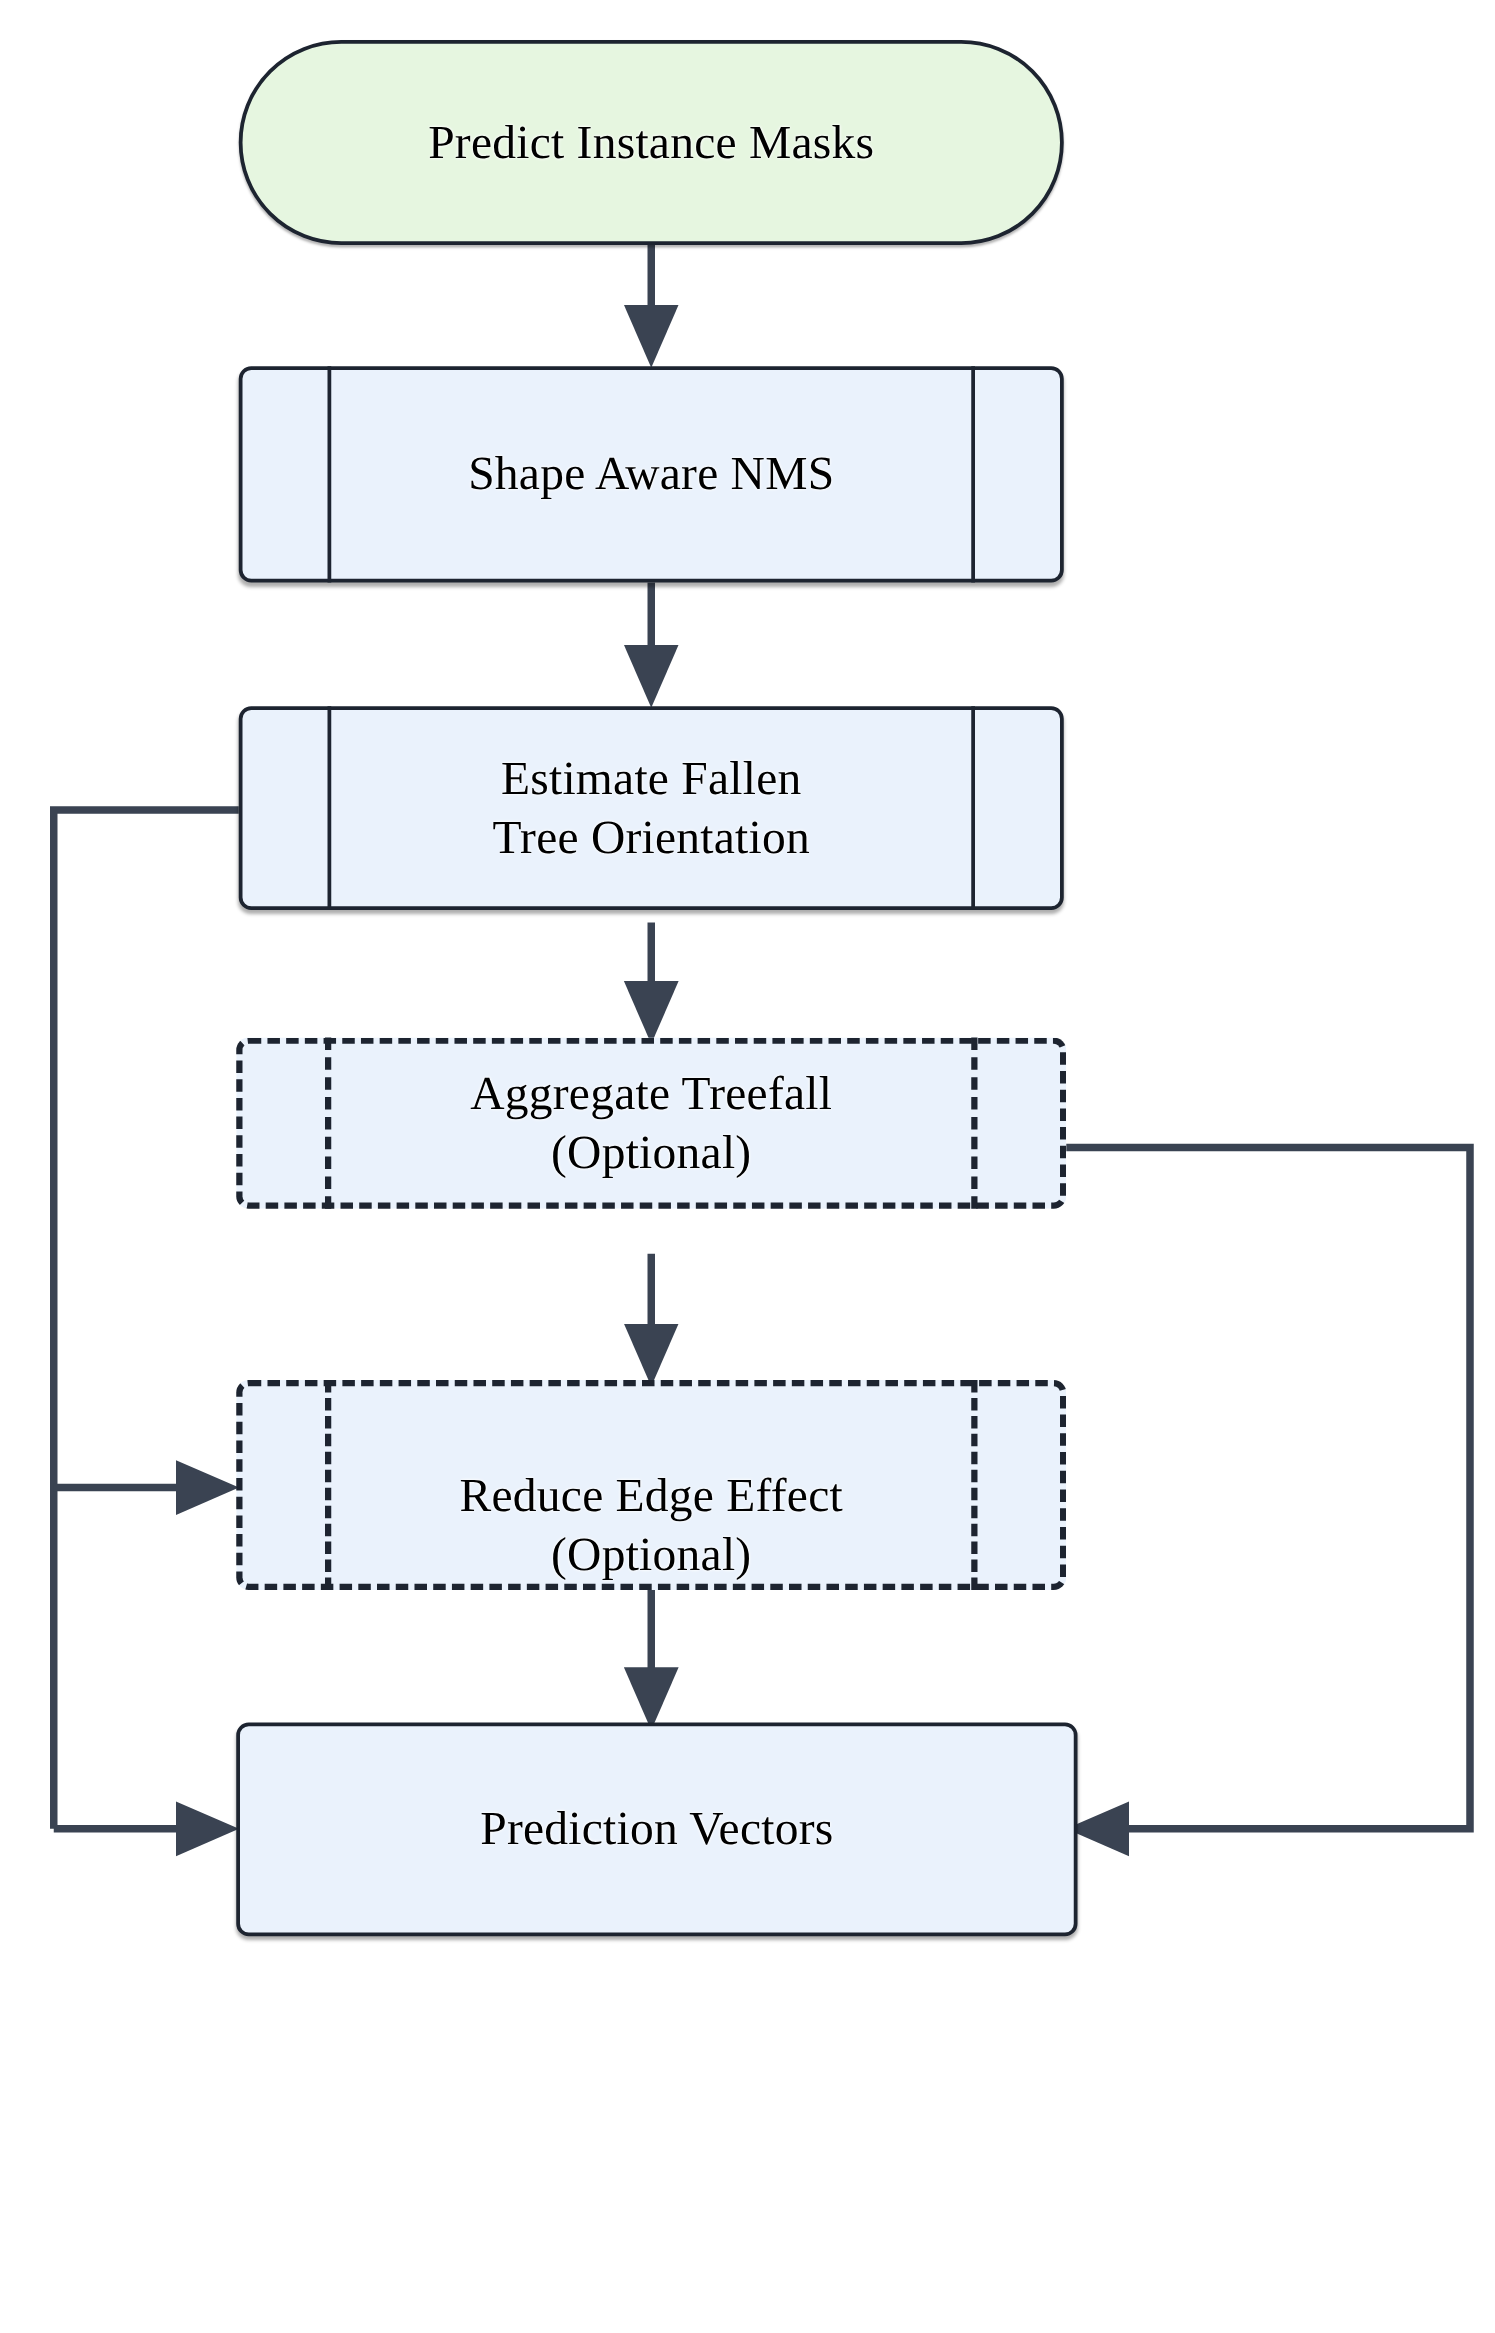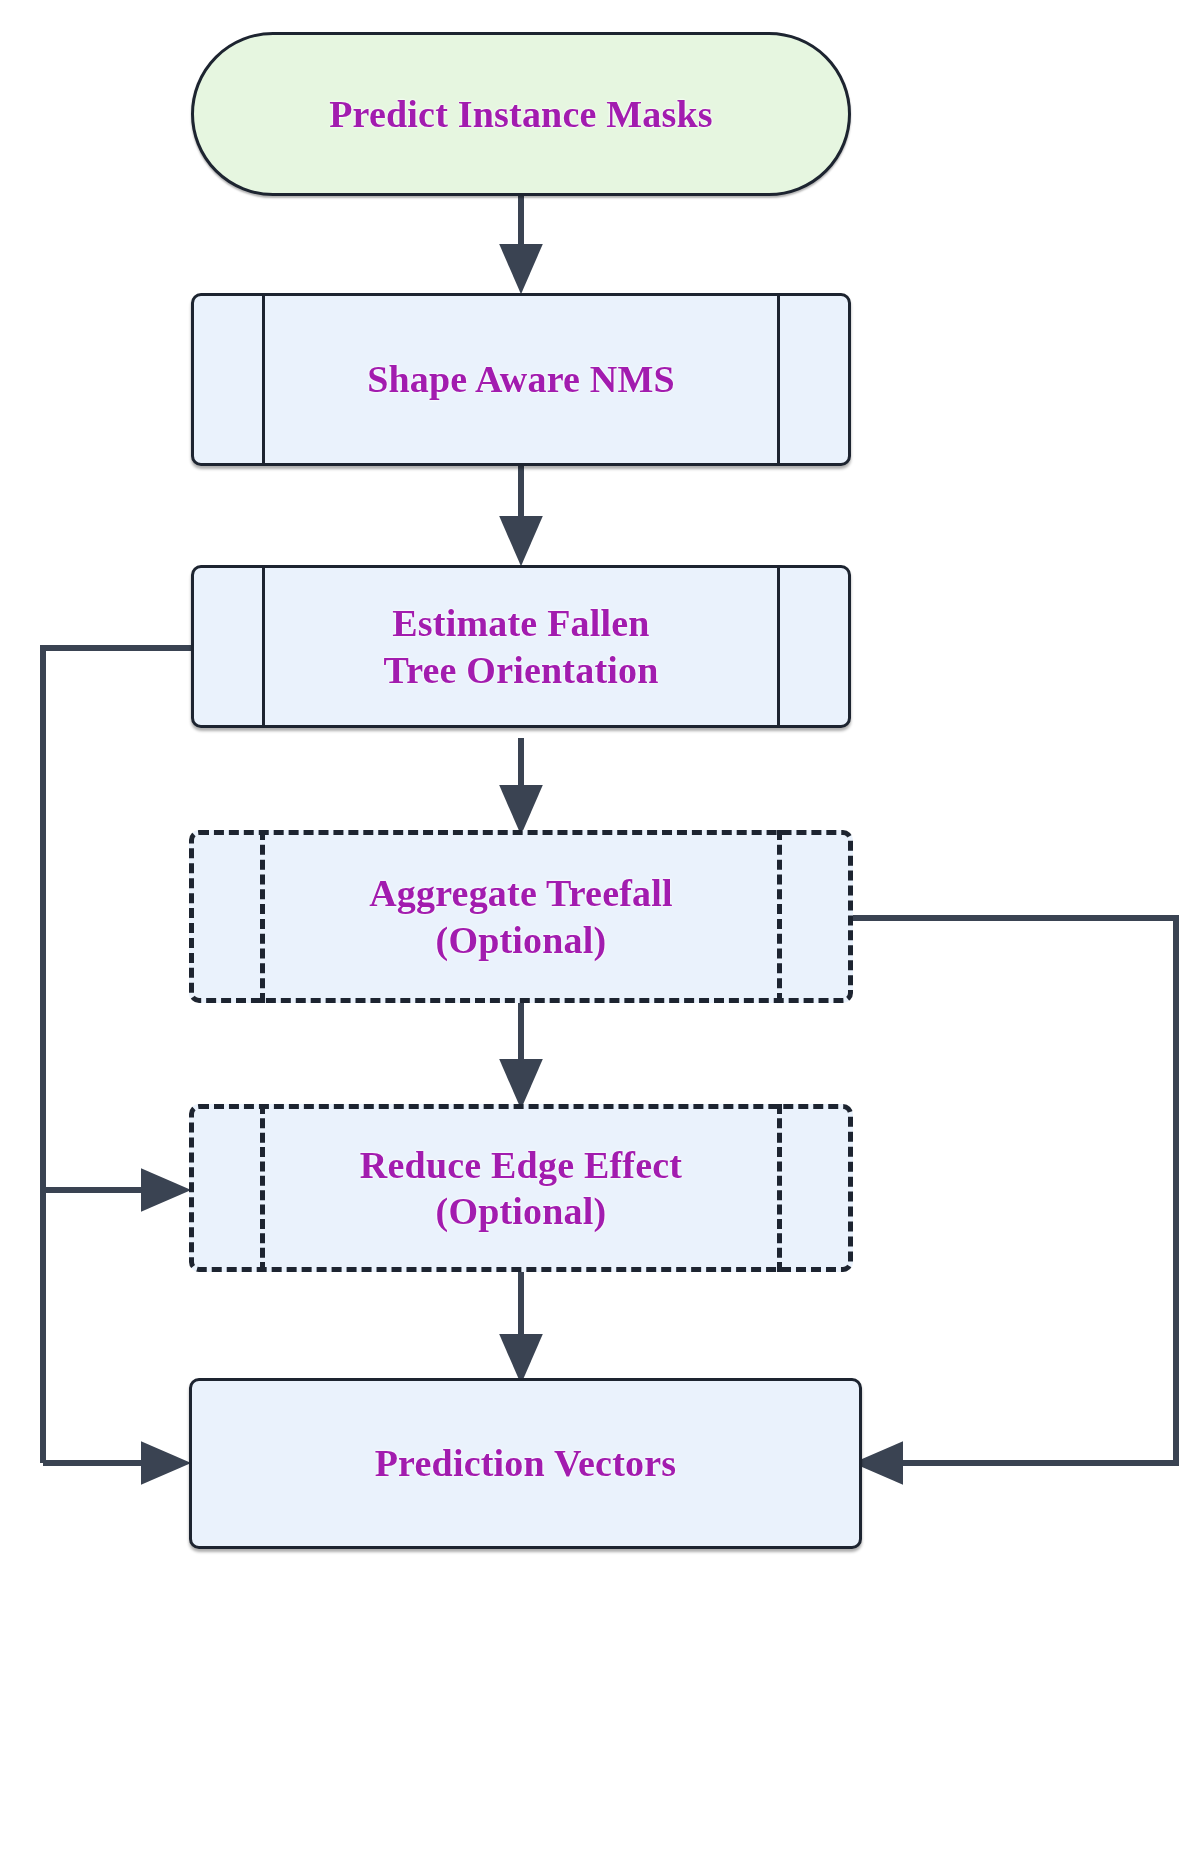--- a/index.html
+++ b/index.html
@@ -6,21 +6,21 @@
   body{
     width:1196px;height:1866px;position:relative;overflow:hidden;
     font-family:"Liberation Serif","DejaVu Serif",serif;
   }
   #canvas{position:absolute;inset:0;width:1196px;height:1866px;}
   #edges{position:absolute;left:0;top:0;width:1196px;height:1866px;pointer-events:none;}
 
   .node{position:absolute;box-sizing:border-box;display:flex;align-items:center;
         justify-content:center;text-align:center;z-index:2;}
   .node .label{
-    font-weight:bold;color:#a21caf;line-height:1.22;letter-spacing:.2px;
+    font-weight:normal;color:#000000;line-height:1.22;letter-spacing:.2px;
     padding:0 10px;white-space:pre-line;
     text-shadow:0 0 2px #ffffff,0 0 3px #ffffff;
   }
 
   
   .shape-stadium{
     background:#e6f6e0;border:3px solid #1d2430;border-radius:999px;
     box-shadow:0 2px 2px rgba(0,0,0,.30);
   }
 
@@ -102,28 +102,28 @@
     <span class="label t-32">Shape Aware NMS</span>
   </div>
 
   <div class="node shape-subroutine" style="left:191px;top:565px;width:660px;height:163px;">
     <span class="rail left"></span>
     <span class="rail right"></span>
     <span class="label t-32">Estimate Fallen
 Tree Orientation</span>
   </div>
 
-  <div class="node shape-subroutine dashed" style="left:189px;top:830px;width:664px;height:173px;">
+  <div class="node shape-subroutine dashed" style="left:189px;top:830px;width:664px;height:137px;">
     <span class="rail left"></span>
     <span class="rail right"></span>
     <span class="label t-32">Aggregate Treefall
 (Optional)</span>
   </div>
 
-  <div class="node shape-subroutine dashed" style="left:189px;top:1104px;width:664px;height:168px;">
+  <div class="node shape-subroutine dashed" style="left:189px;top:1104px;width:664px;height:168px;align-items:flex-end;">
     <span class="rail left"></span>
     <span class="rail right"></span>
     <span class="label t-32">Reduce Edge Effect
 (Optional)</span>
   </div>
 
   <div class="node shape-rect" style="left:189px;top:1378px;width:673px;height:171px;text-align:right;">
     <span class="label t-32">Prediction Vectors</span>
   </div>
 

